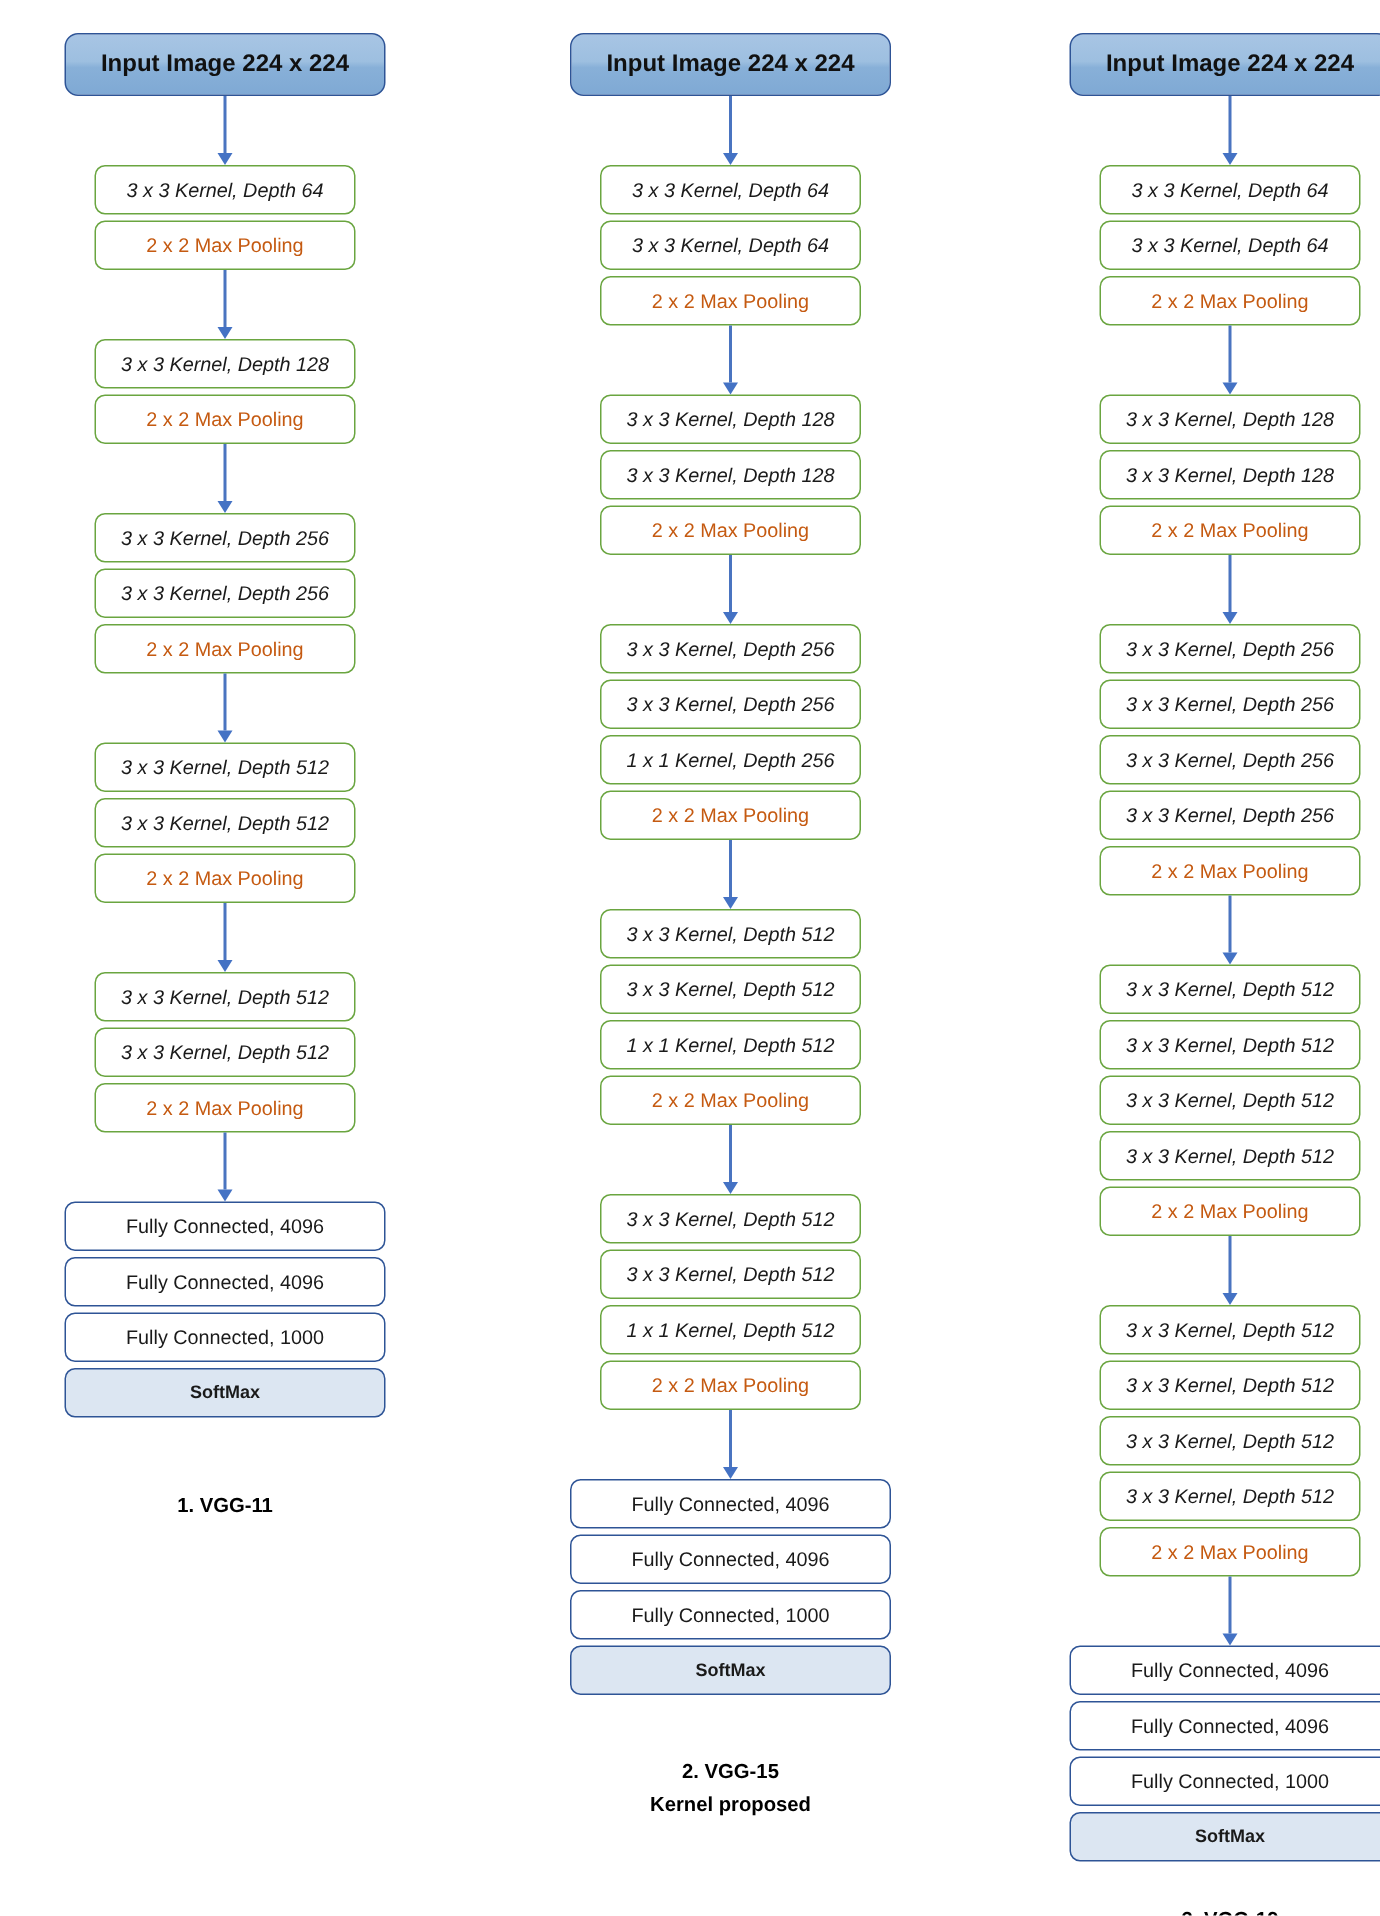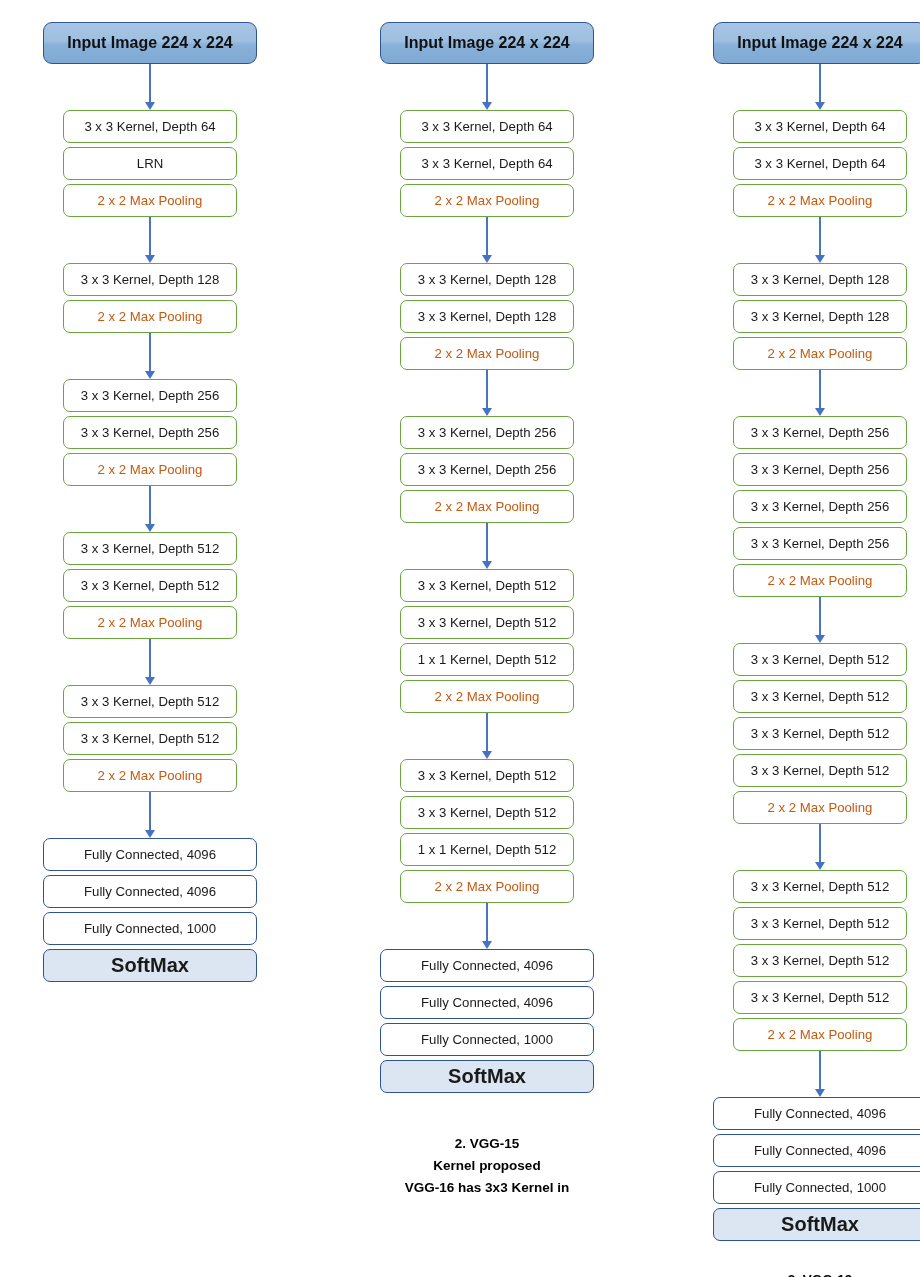--- a/index.html
+++ b/index.html
@@ -40,36 +40,37 @@
     font-size: 13.2px;
     color: #1a1a1a;
     background: #ffffff;
     margin: 0 auto;
     white-space: nowrap;
   }
 
   .box.conv {
     border: 1.4px solid #6aa540;
     width: 174px;
+    font-style: italic;
   }
   .box.pool {
     border: 1.4px solid #6aa540;
     color: #c55a11;
     width: 174px;
   }
   .box.fc {
     border: 1.4px solid #2e5496;
     width: 214px;
   }
   .box.softmax {
     border: 1.4px solid #2e5496;
     width: 214px;
     background: #dce6f2;
     font-weight: bold;
-    font-size: 20px;
+    font-size: 12px;
   }
   .box.input {
     border: 1.4px solid #2e5496;
     width: 214px;
     height: 42px;
     line-height: 40px;
     background: linear-gradient(to bottom, #a8c5e4 0%, #9dbfe0 45%, #88b0d8 55%, #7fa9d4 100%);
     font-weight: bold;
     font-size: 16px;
     color: #111111;
@@ -116,21 +117,20 @@
 
 <div class="diagram">
   <div class="column col-1" style="padding-top: 22px;">
       <div class="box input">Input Image 224 x 224</div>
       <div class="arrow" style="height: 46px;">
         <div class="shaft" style="height: 38px;"></div>
         <div class="head" style="top: 38px;"></div>
       </div>
       <div class="group">
         <div class="box conv">3 x 3 Kernel, Depth 64</div>
-        <div class="box conv">LRN</div>
         <div class="box pool">2 x 2 Max Pooling</div>
       </div>
       <div class="arrow" style="height: 46px;">
         <div class="shaft" style="height: 38px;"></div>
         <div class="head" style="top: 38px;"></div>
       </div>
       <div class="group">
         <div class="box conv">3 x 3 Kernel, Depth 128</div>
         <div class="box pool">2 x 2 Max Pooling</div>
       </div>
@@ -163,20 +163,23 @@
       </div>
       <div class="arrow" style="height: 46px;">
         <div class="shaft" style="height: 38px;"></div>
         <div class="head" style="top: 38px;"></div>
       </div>
       <div class="group">
         <div class="box fc">Fully Connected, 4096</div>
         <div class="box fc">Fully Connected, 4096</div>
         <div class="box fc">Fully Connected, 1000</div>
         <div class="box softmax">SoftMax</div>
+      </div>
+      <div class="caption" style="margin-top: 48px;">
+        <div>1. VGG-11</div>
       </div>
     </div>
   <div class="column col-2" style="padding-top: 22px;">
       <div class="box input">Input Image 224 x 224</div>
       <div class="arrow" style="height: 46px;">
         <div class="shaft" style="height: 38px;"></div>
         <div class="head" style="top: 38px;"></div>
       </div>
       <div class="group">
         <div class="box conv">3 x 3 Kernel, Depth 64</div>
@@ -192,20 +195,21 @@
         <div class="box conv">3 x 3 Kernel, Depth 128</div>
         <div class="box pool">2 x 2 Max Pooling</div>
       </div>
       <div class="arrow" style="height: 46px;">
         <div class="shaft" style="height: 38px;"></div>
         <div class="head" style="top: 38px;"></div>
       </div>
       <div class="group">
         <div class="box conv">3 x 3 Kernel, Depth 256</div>
         <div class="box conv">3 x 3 Kernel, Depth 256</div>
+        <div class="box conv">1 x 1 Kernel, Depth 256</div>
         <div class="box pool">2 x 2 Max Pooling</div>
       </div>
       <div class="arrow" style="height: 46px;">
         <div class="shaft" style="height: 38px;"></div>
         <div class="head" style="top: 38px;"></div>
       </div>
       <div class="group">
         <div class="box conv">3 x 3 Kernel, Depth 512</div>
         <div class="box conv">3 x 3 Kernel, Depth 512</div>
         <div class="box conv">1 x 1 Kernel, Depth 512</div>
@@ -227,21 +231,20 @@
       </div>
       <div class="group">
         <div class="box fc">Fully Connected, 4096</div>
         <div class="box fc">Fully Connected, 4096</div>
         <div class="box fc">Fully Connected, 1000</div>
         <div class="box softmax">SoftMax</div>
       </div>
       <div class="caption" style="margin-top: 40px;">
         <div>2. VGG-15</div>
         <div>Kernel proposed</div>
-        <div>VGG-16 has 3x3 Kernel in</div>
       </div>
     </div>
   <div class="column col-3" style="padding-top: 22px;">
       <div class="box input">Input Image 224 x 224</div>
       <div class="arrow" style="height: 46px;">
         <div class="shaft" style="height: 38px;"></div>
         <div class="head" style="top: 38px;"></div>
       </div>
       <div class="group">
         <div class="box conv">3 x 3 Kernel, Depth 64</div>

